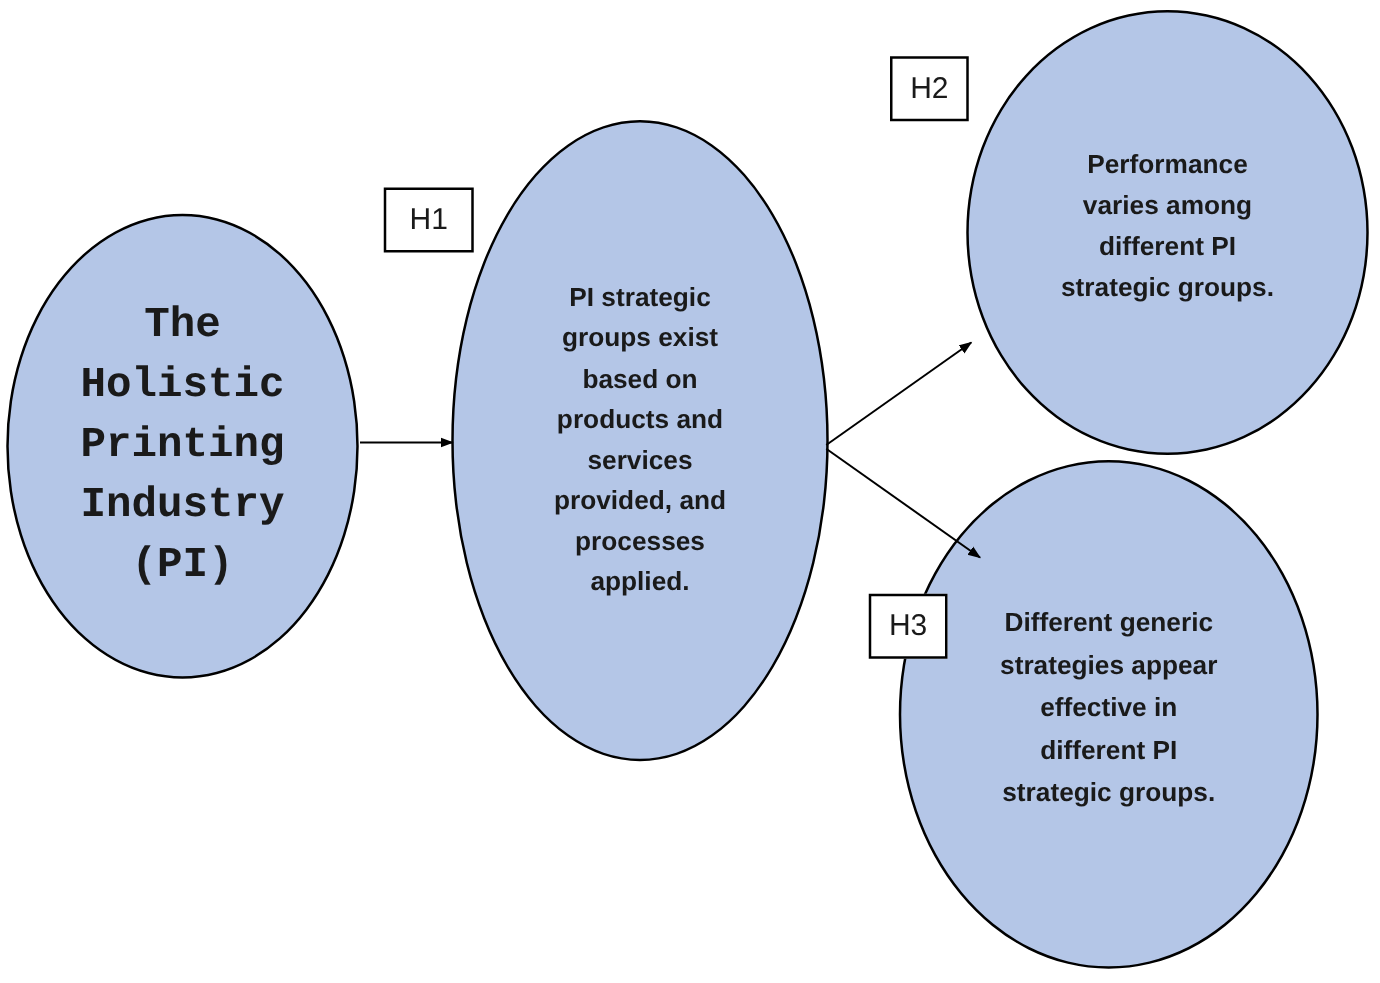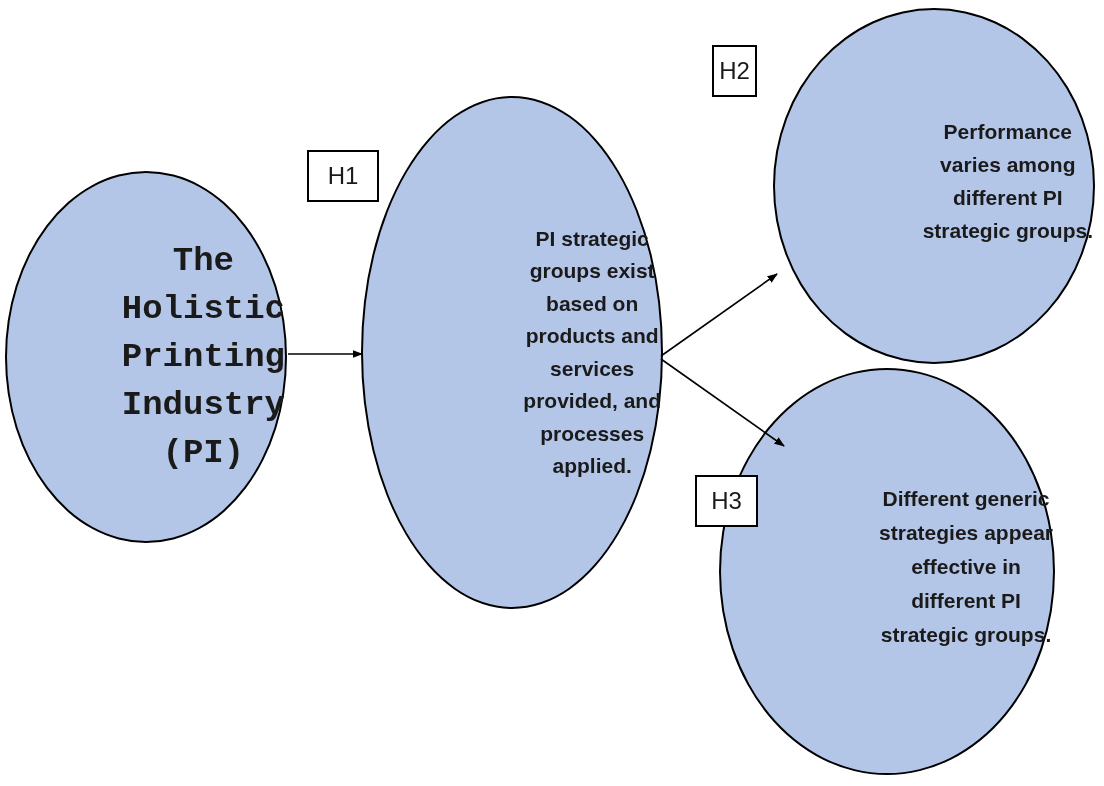--- a/index.html
+++ b/index.html
@@ -16,21 +16,21 @@
   }
 
   .ellipse {
     position: absolute;
     box-sizing: border-box;
     border: 2px solid var(--shape-border, #000000);
     border-radius: 50%;
     background: var(--ellipse-fill, #b4c6e7);
     display: flex;
     align-items: center;
-    justify-content: flex-end;
+    justify-content: center;
     z-index: 1;
   }
   .ellipse-text {
     white-space: pre-line;
     text-align: center;
     font-weight: bold;
     color: var(--text-color, #1a1a1a);
   }
 
   #node-source          { left: 5px;   top: 171px; width: 282px; height: 372px; font-family: Liberation Mono, monospace; }
@@ -51,21 +51,21 @@
     background: var(--label-bg, #ffffff);
     border: 2px solid var(--shape-border, #000000);
     display: flex;
     align-items: center;
     justify-content: center;
     font-size: 24px;
     color: var(--text-color, #1a1a1a);
     z-index: 3;
   }
   #label-h1 { left: 307px; top: 150px; width: 72px; height: 52px; }
-  #label-h2 { left: 712px; top: 45px;  width: 45px; height: 52px; }
+  #label-h2 { left: 712px; top: 45px;  width: 63px; height: 52px; }
   #label-h3 { left: 695px; top: 475px; width: 63px; height: 52px; }
 
   #connector-layer {
     position: absolute;
     left: 0; top: 0;
     width: 1104px;
     height: 786px;
     z-index: 2;
     pointer-events: none;
   }

